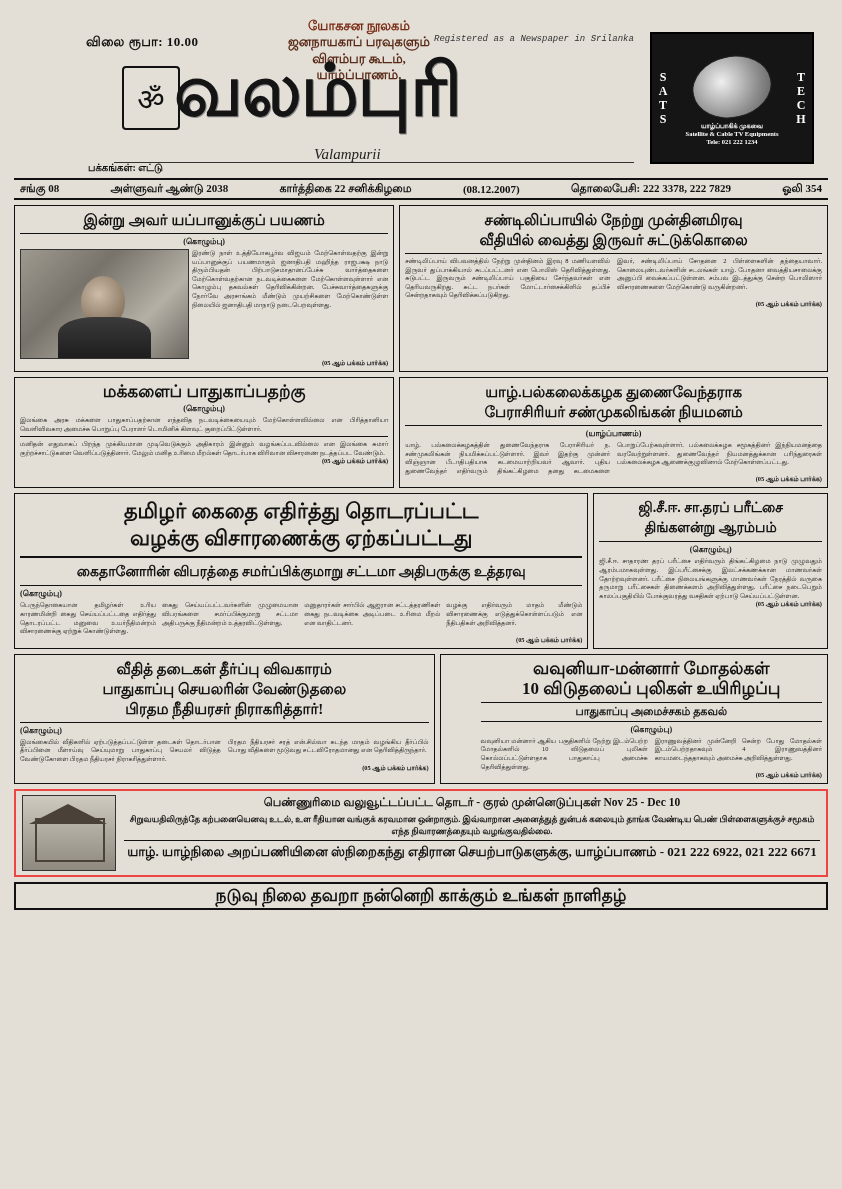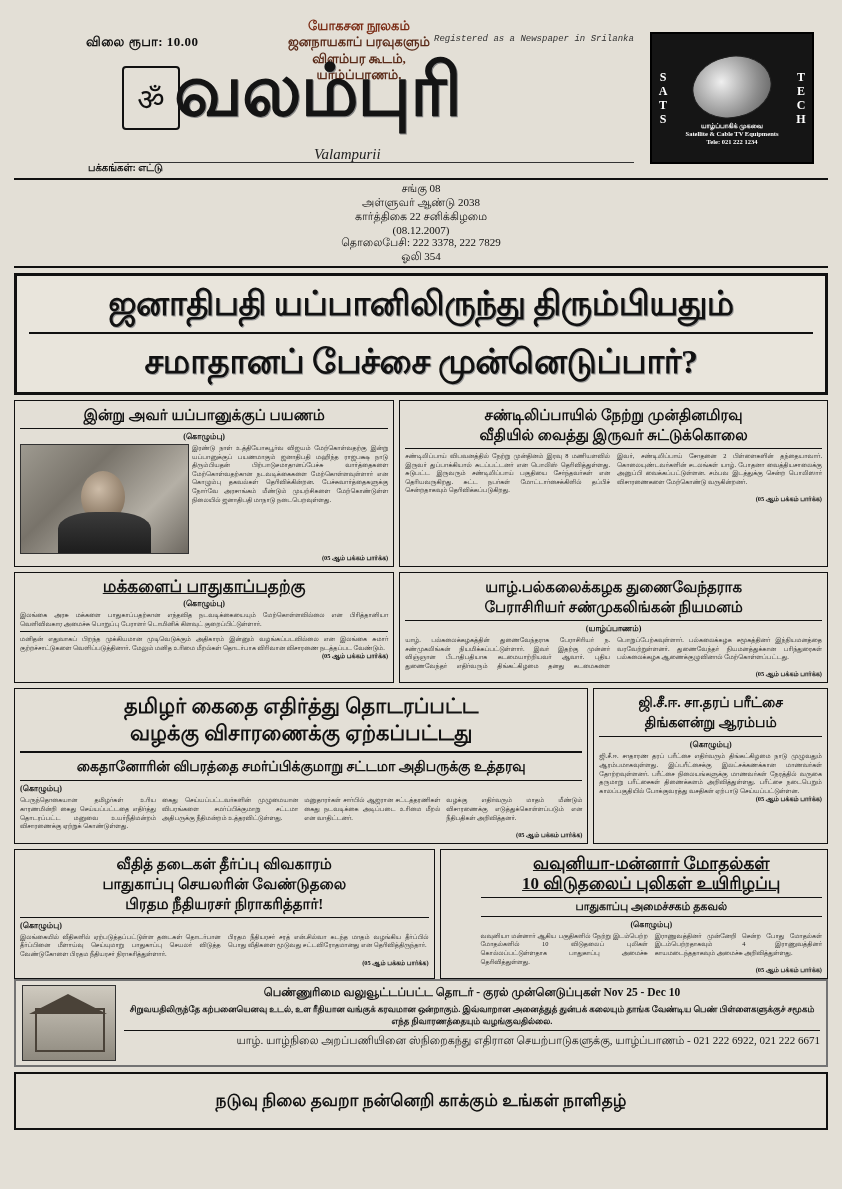--- a/index.html
+++ b/index.html
@@ -78,22 +78,22 @@
   .satsmid .cap{
     color:#fff;font-size:6px;text-align:center;line-height:8px;margin-top:4px;
   }
   .satsmid .cap b{display:block;font-size:6.5px;}
   
   .pages-line{
     margin-top:2px;font-size:10px;font-weight:bold;padding-left:74px;
   }
   .dateline{
     margin-top:3px;border-top:2px solid #111;border-bottom:2px solid #111;
-    padding:2px 6px;font-size:11px;font-weight:normal;
-    display:flex;justify-content:space-between;align-items:center;flex-direction:column;
+    padding:2px 6px;font-size:11px;font-weight:bold;
+    display:flex;justify-content:space-between;align-items:center;
   }
   .dateline span{white-space:nowrap;}
   
   .mainhead{
     border:3px solid #111;margin-top:5px;padding:6px 4px 8px 4px;
     text-align:center;background:#e9e5dc;
   }
   .mainhead .h1{
     font-size:34px;font-weight:bold;line-height:44px;letter-spacing:-.5px;
     text-shadow:1px 1px 0 #9b9b9b;
@@ -101,21 +101,21 @@
   .mainhead .sep{height:2px;background:#111;margin:6px 8px;}
   .mainhead .h2{
     font-size:34px;font-weight:bold;line-height:44px;letter-spacing:-.5px;
     text-shadow:1px 1px 0 #9b9b9b;
   }
   
   .row{display:flex;margin-top:5px;}
   .col{box-sizing:border-box;}
   .box{border:1.5px solid #111;padding:4px 5px;box-sizing:border-box;}
   .hl{font-weight:bold;text-align:center;line-height:20px;}
-  .hl-18{font-size:17px;text-decoration:underline;}
+  .hl-18{font-size:17px;}
   .hl-16{font-size:15px;}
   .hl-14{font-size:14px;}
   .hl-22{font-size:21px;line-height:27px;}
   .sub{font-size:11px;font-weight:bold;text-align:center;border-top:1px solid #111;border-bottom:1px solid #111;margin:3px 0;padding:2px 0;}
   .byline{font-size:8px;text-align:center;font-weight:bold;margin:2px 0;}
   .body{font-size:6.4px;line-height:8.6px;text-align:justify;color:#1a1a1a;}
   .cols2{column-count:2;column-gap:7px;}
   .tagline{font-size:6.4px;font-weight:bold;text-align:right;}
   .photo{
     width:100%;height:108px;background:
@@ -126,33 +126,33 @@
     position:absolute;left:36%;top:24%;width:44px;height:52px;border-radius:50%;
     background:radial-gradient(circle at 40% 35%,#cdbca8,#6d5a45);
   }
   .photo .body-sh{
     position:absolute;left:22%;bottom:0;width:56%;height:38%;
     background:linear-gradient(180deg,#3b3b3b,#1d1d1d);border-radius:40% 40% 0 0;
   }
   .hr2{height:2px;background:#111;margin:4px 0;}
   .hr1{height:1px;background:#111;margin:3px 0;}
   
-  .adbox{border:2px solid #737373;padding:4px 6px;display:flex;gap:8px;align-items:stretch;}
+  .adbox{border:2px solid #ef4444;margin-top:5px;padding:4px 6px;display:flex;gap:8px;align-items:stretch;}
   .adimg{width:92px;height:74px;border:1px solid #333;background:
      linear-gradient(180deg,#cfcabf,#8e897e);position:relative;flex:0 0 auto;}
   .adimg .hut{position:absolute;left:12px;bottom:8px;width:66px;height:40px;border:2px solid #4a4238;}
   .adimg .roof{position:absolute;left:6px;bottom:46px;width:0;height:0;
      border-left:39px solid transparent;border-right:39px solid transparent;border-bottom:20px solid #4a4238;}
   .adtext{flex:1;text-align:center;}
   .ad-h{font-size:11.5px;font-weight:bold;line-height:15px;}
   .ad-p{font-size:8.6px;line-height:12px;font-weight:bold;margin-top:3px;text-align:center;}
-  .ad-f{font-size:11px;font-weight:normal;margin-top:3px;text-align:right;}
+  .ad-f{font-size:13px;font-weight:bold;margin-top:3px;}
   .footerbar{
     border:2px solid #111;margin-top:5px;text-align:center;
-    font-size:17px;font-weight:bold;padding:16px 0;line-height:22px;
+    font-size:17px;font-weight:bold;padding:1px 0;line-height:22px;
   }
 </style>
 </head>
 <body>
 
 <div class="page">
 
   <div class="masthead">
     <div class="price">விலை ரூபா: 10.00</div>
 
@@ -198,25 +198,20 @@
 
   <div class="dateline">
     <span>சங்கு 08</span>
     <span>அள்ளுவர் ஆண்டு 2038</span>
     <span>கார்த்திகை 22 சனிக்கிழமை</span>
     <span>(08.12.2007)</span>
     <span>தொலைபேசி: 222 3378, 222 7829</span>
     <span>ஓலி 354</span>
   </div>
 
-  <div class="mainhead">
-    <div class="h1">ஜனாதிபதி யப்பானிலிருந்து திரும்பியதும்</div>
-    <div class="sep"></div>
-    <div class="h2">சமாதானப் பேச்சை முன்னெடுப்பார்?</div>
-  </div>
 
   <div class="row">
     <div class="col box" style="width:47%;margin-right:5px;">
       <div class="hl hl-16">இன்று அவர் யப்பானுக்குப் பயணம்</div>
       <div class="hr1"></div>
       <div class="byline">(கொழும்பு)</div>
       <div style="display:flex;gap:5px;">
         <div style="width:46%;">
           <div class="photo">
             <div class="face"></div>

